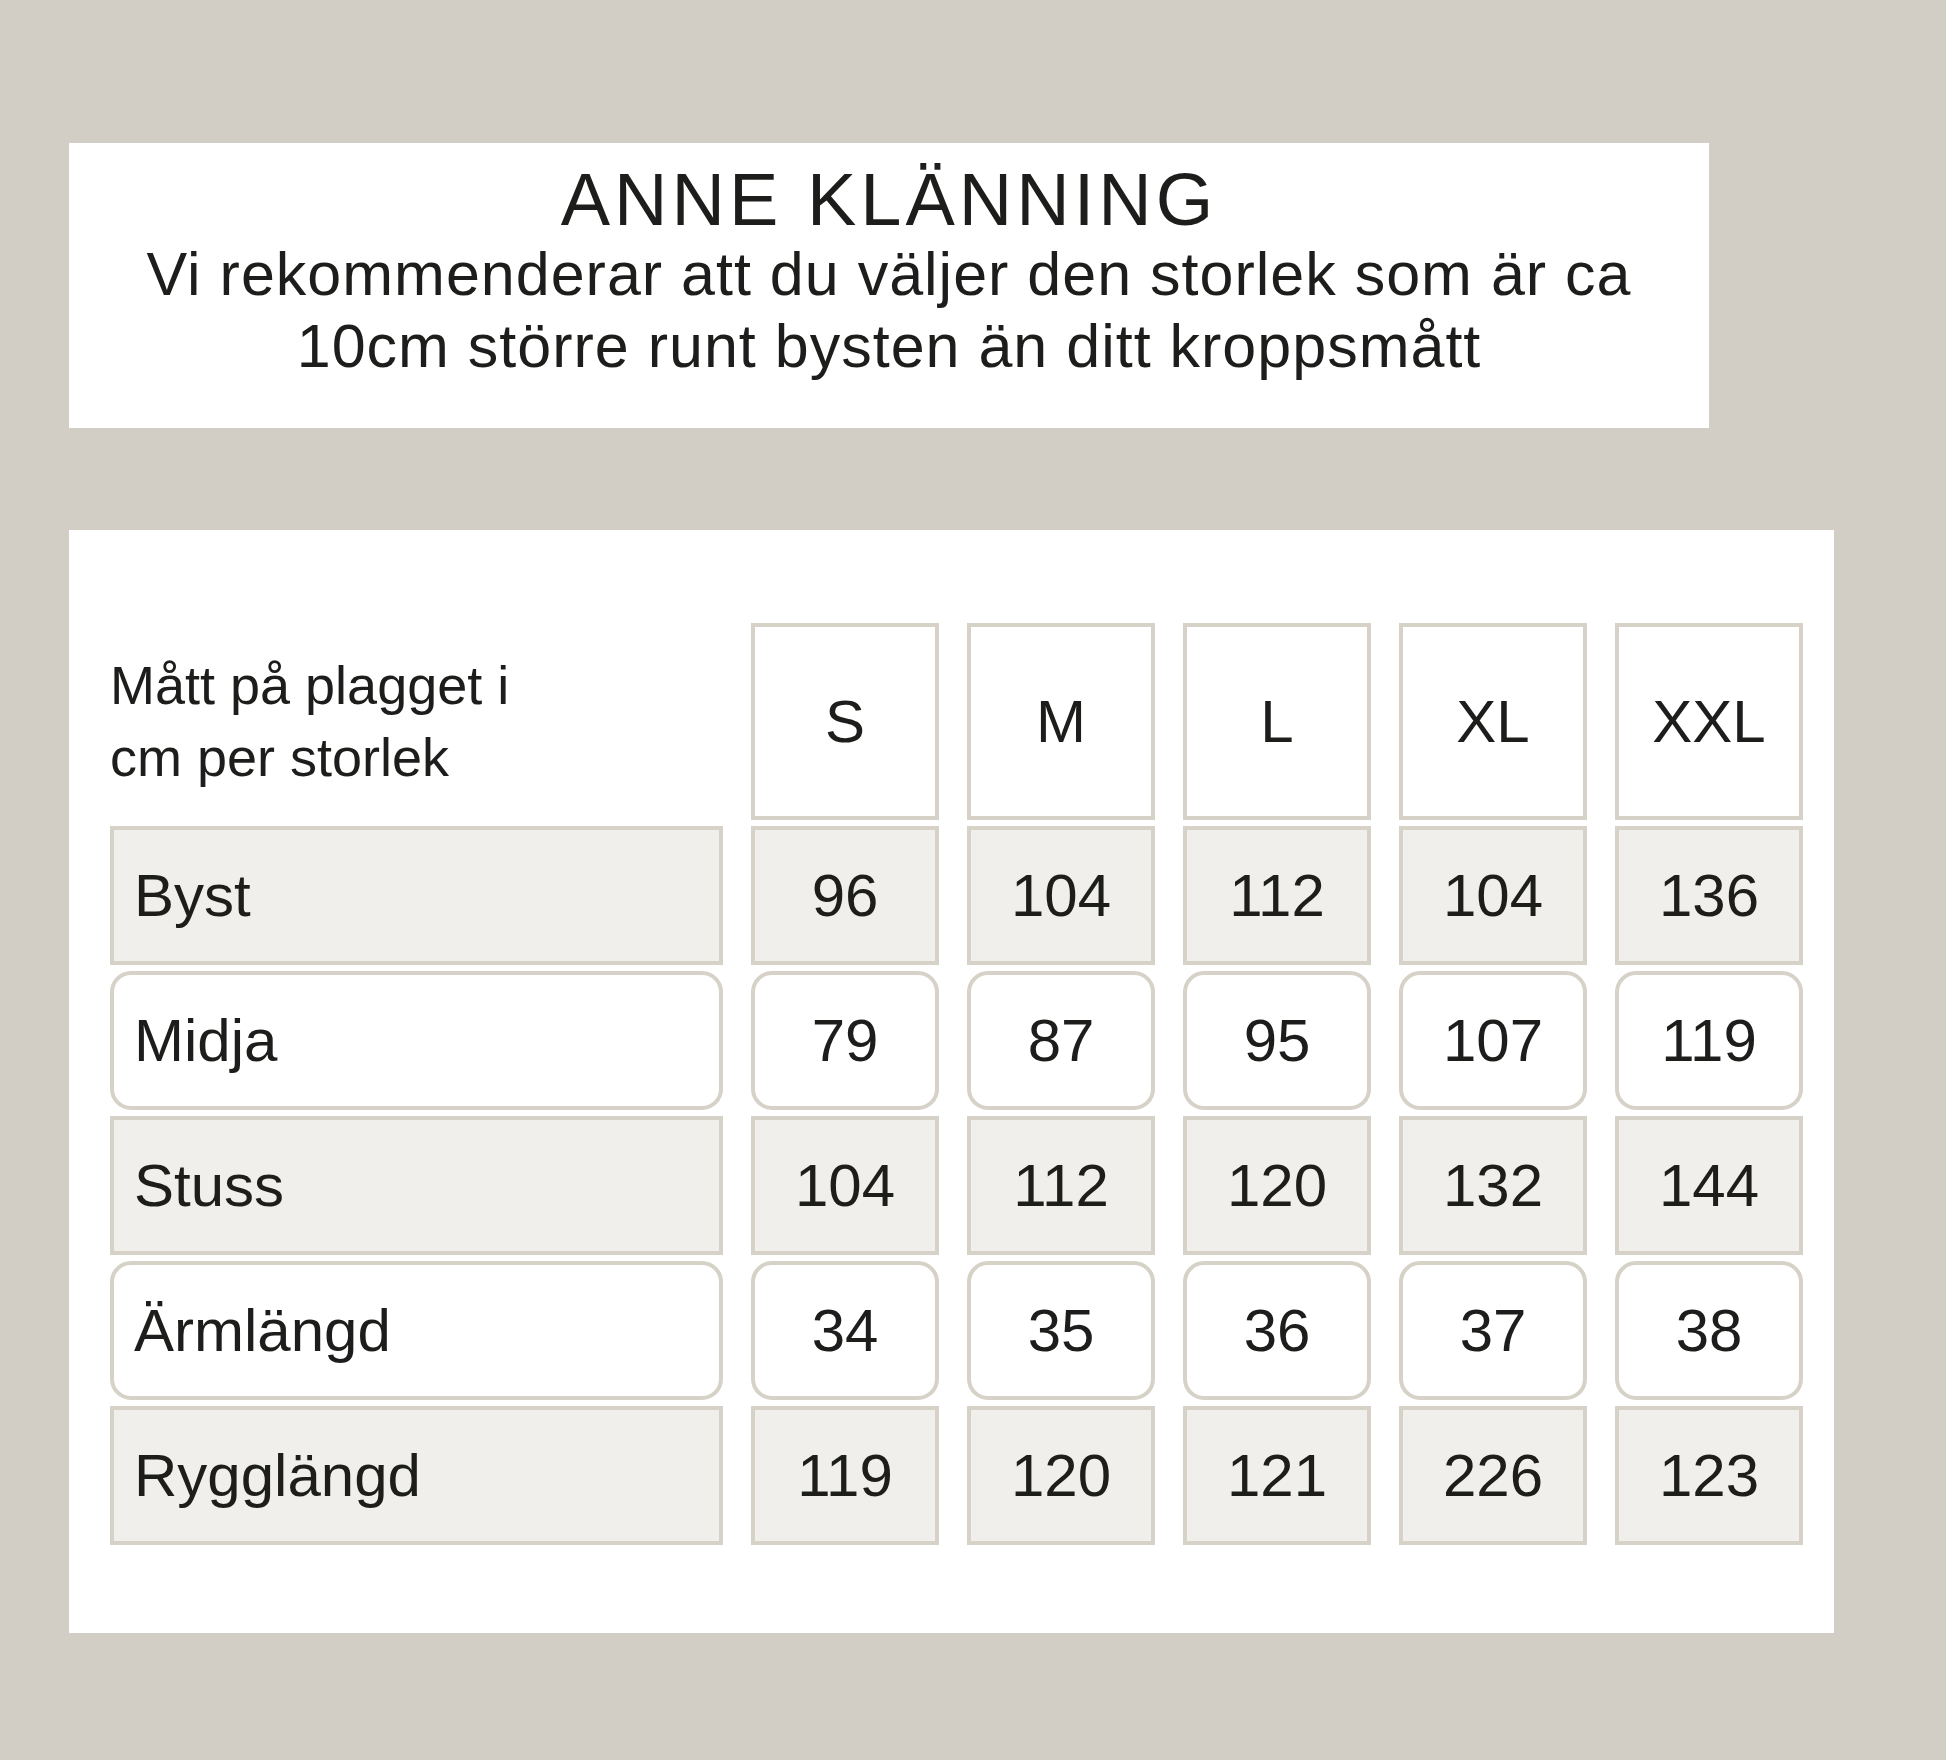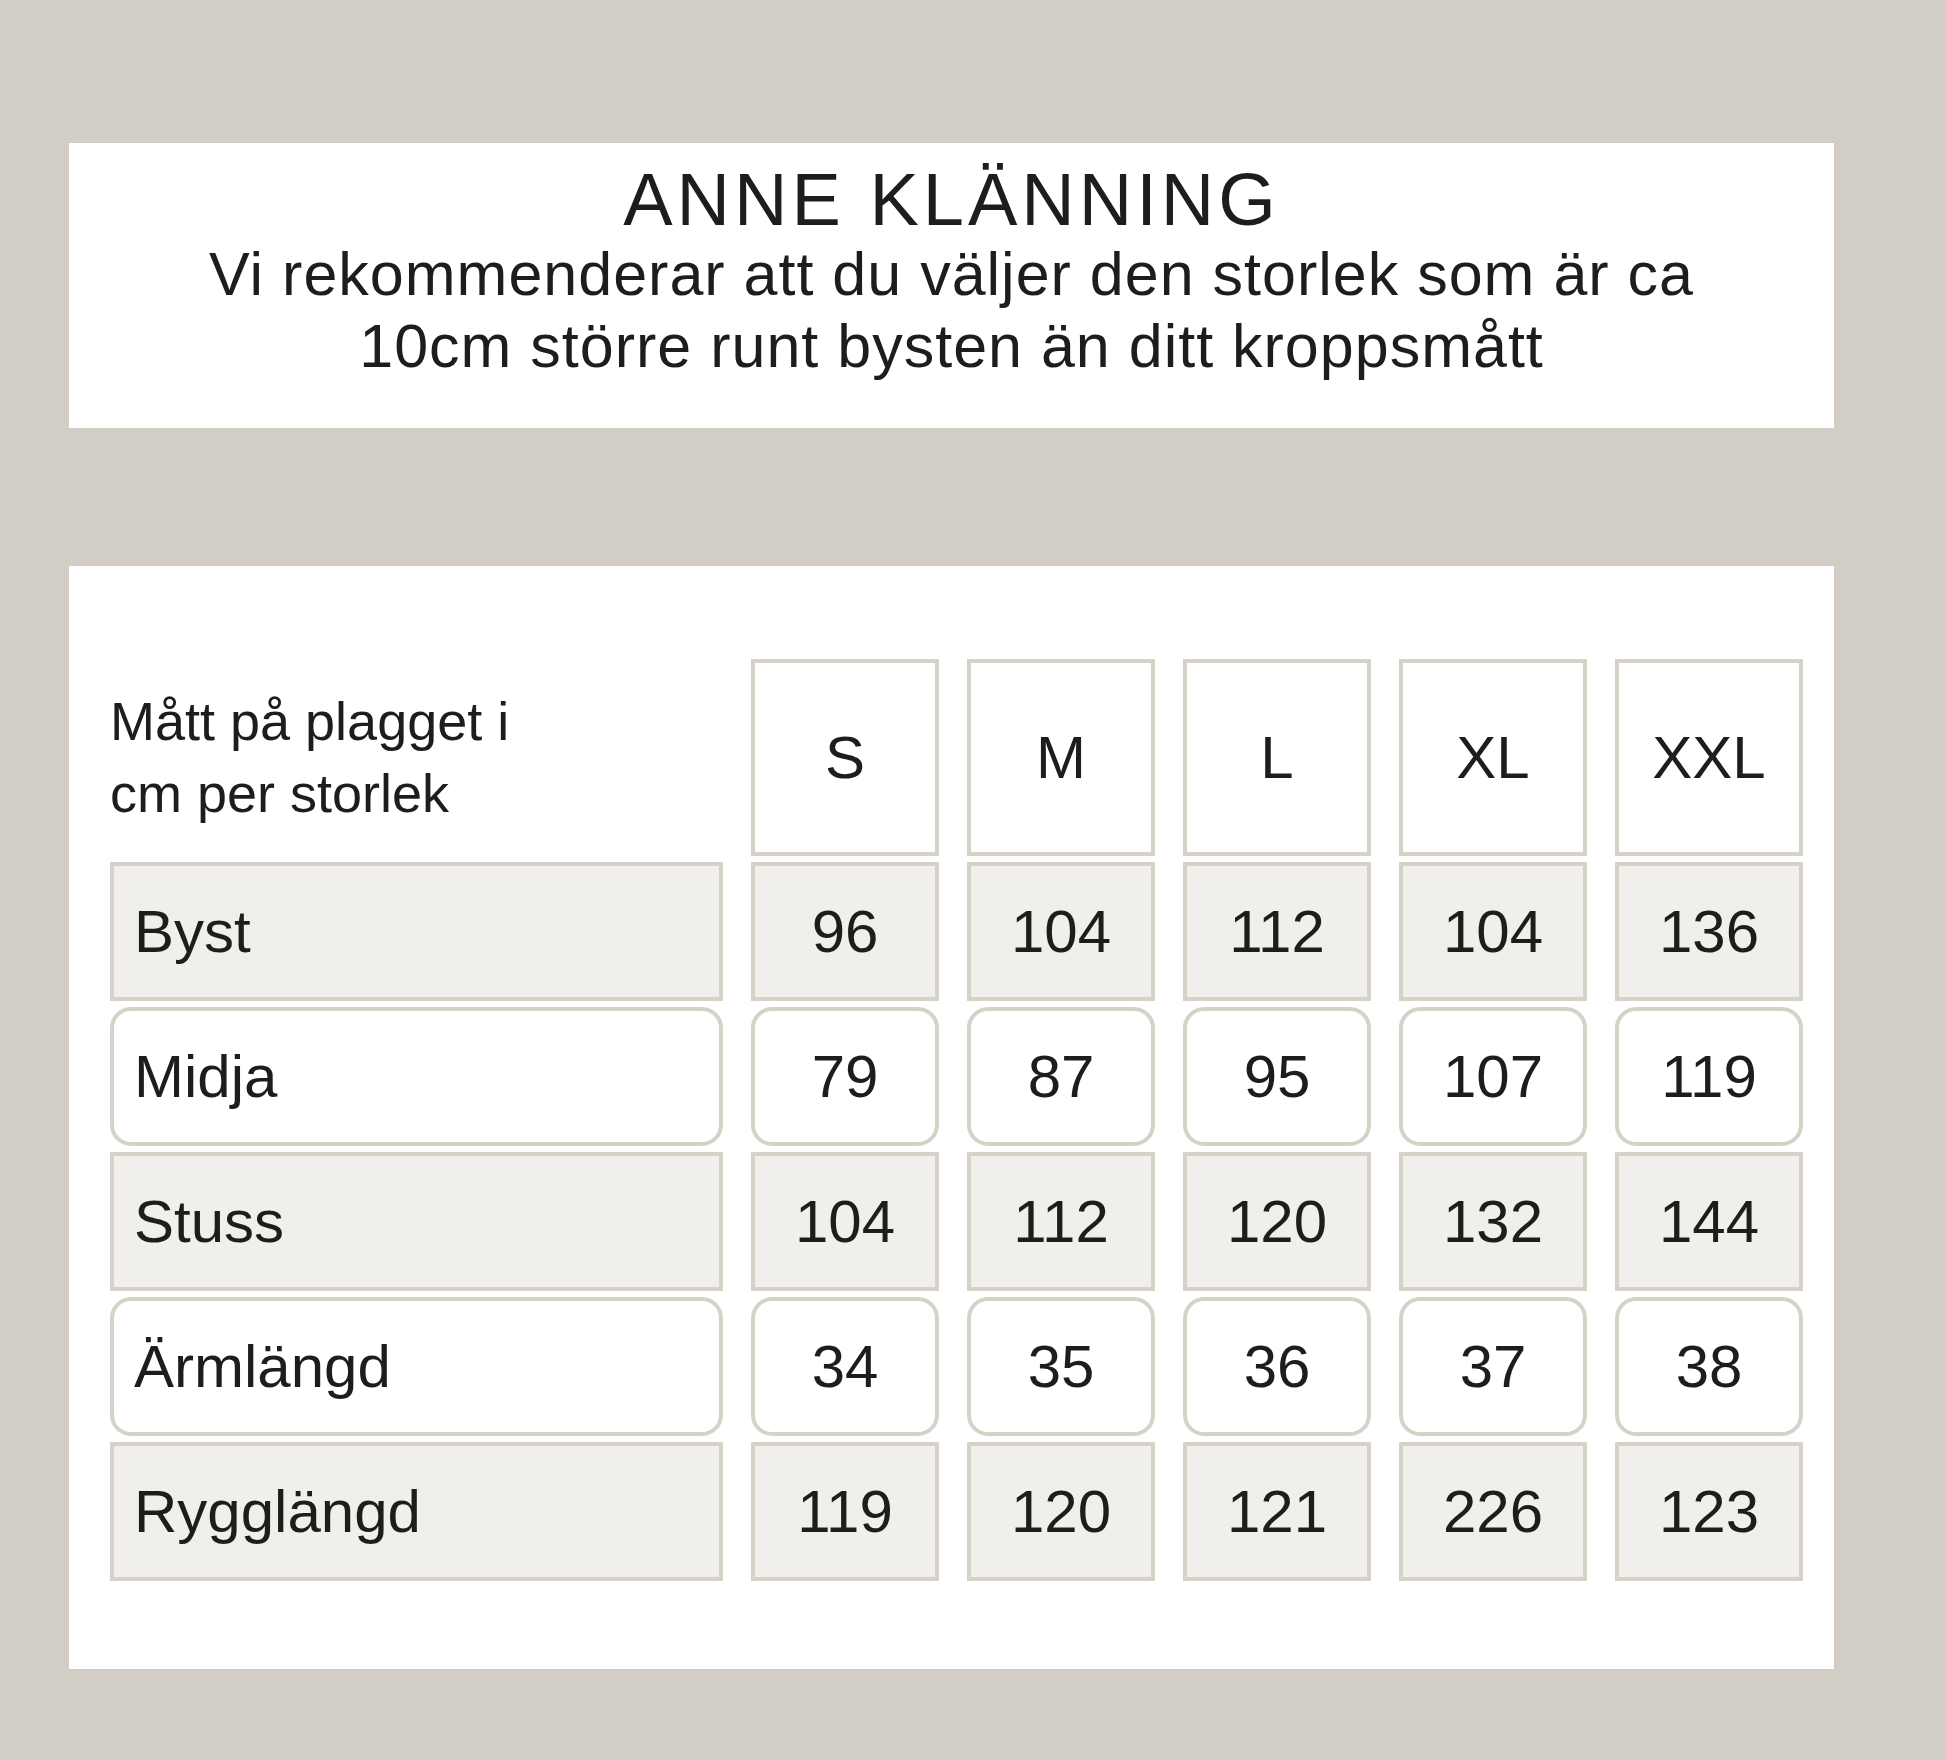--- a/index.html
+++ b/index.html
@@ -17,39 +17,39 @@
     color:var(--text);
     position:relative;
     overflow:hidden;
   }
   .card{
     position:absolute;
     background:var(--card-bg);
   }
   .header-card{
     left:69px; top:143px;
-    width:1765px; height:285px;
+    width:1640px; height:285px;
     text-align:center;
     padding-top:18px;
   }
   .title{
     font-size:74px;
     font-weight:400;
     letter-spacing:4px;
     line-height:1.05;
   }
   .subtitle{
     font-size:61px;
     font-weight:400;
     line-height:1.18;
     letter-spacing:1px;
   }
   .table-card{
     left:69px; top:530px;
-    width:1765px; height:1103px;margin-top:36px;
+    width:1765px; height:1103px;
   }
   .size-grid{
     position:absolute;
     left:41px; top:93px;
     display:grid;
     grid-template-columns:613px repeat(5,188px);
     grid-template-rows:197px repeat(5,139px);
     column-gap:28px;
     row-gap:6px;
   }

